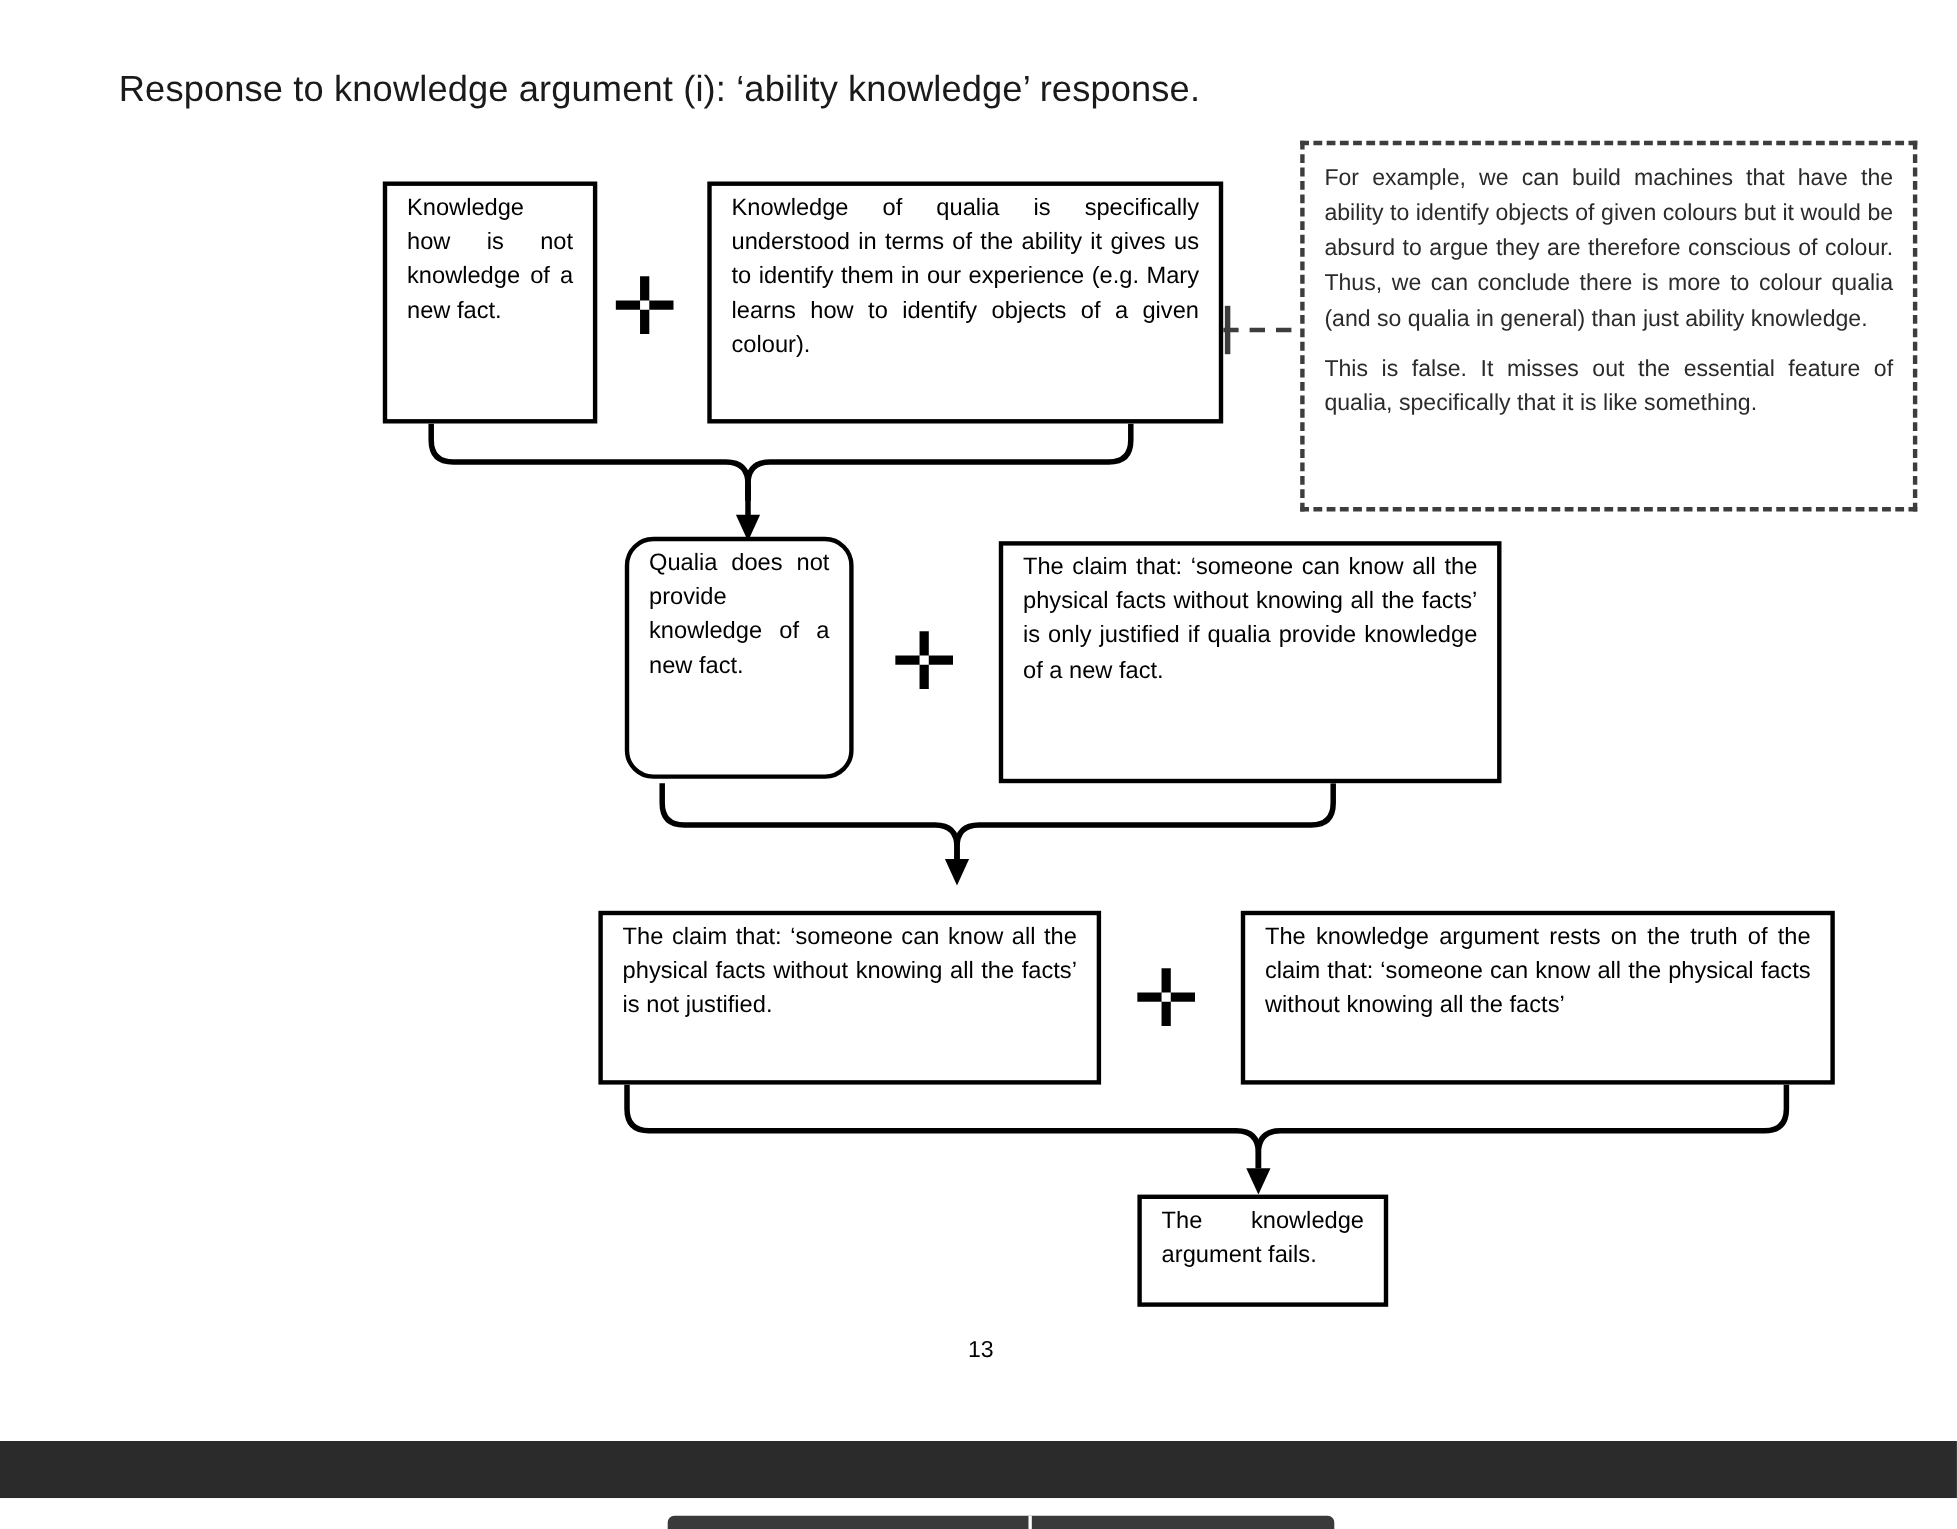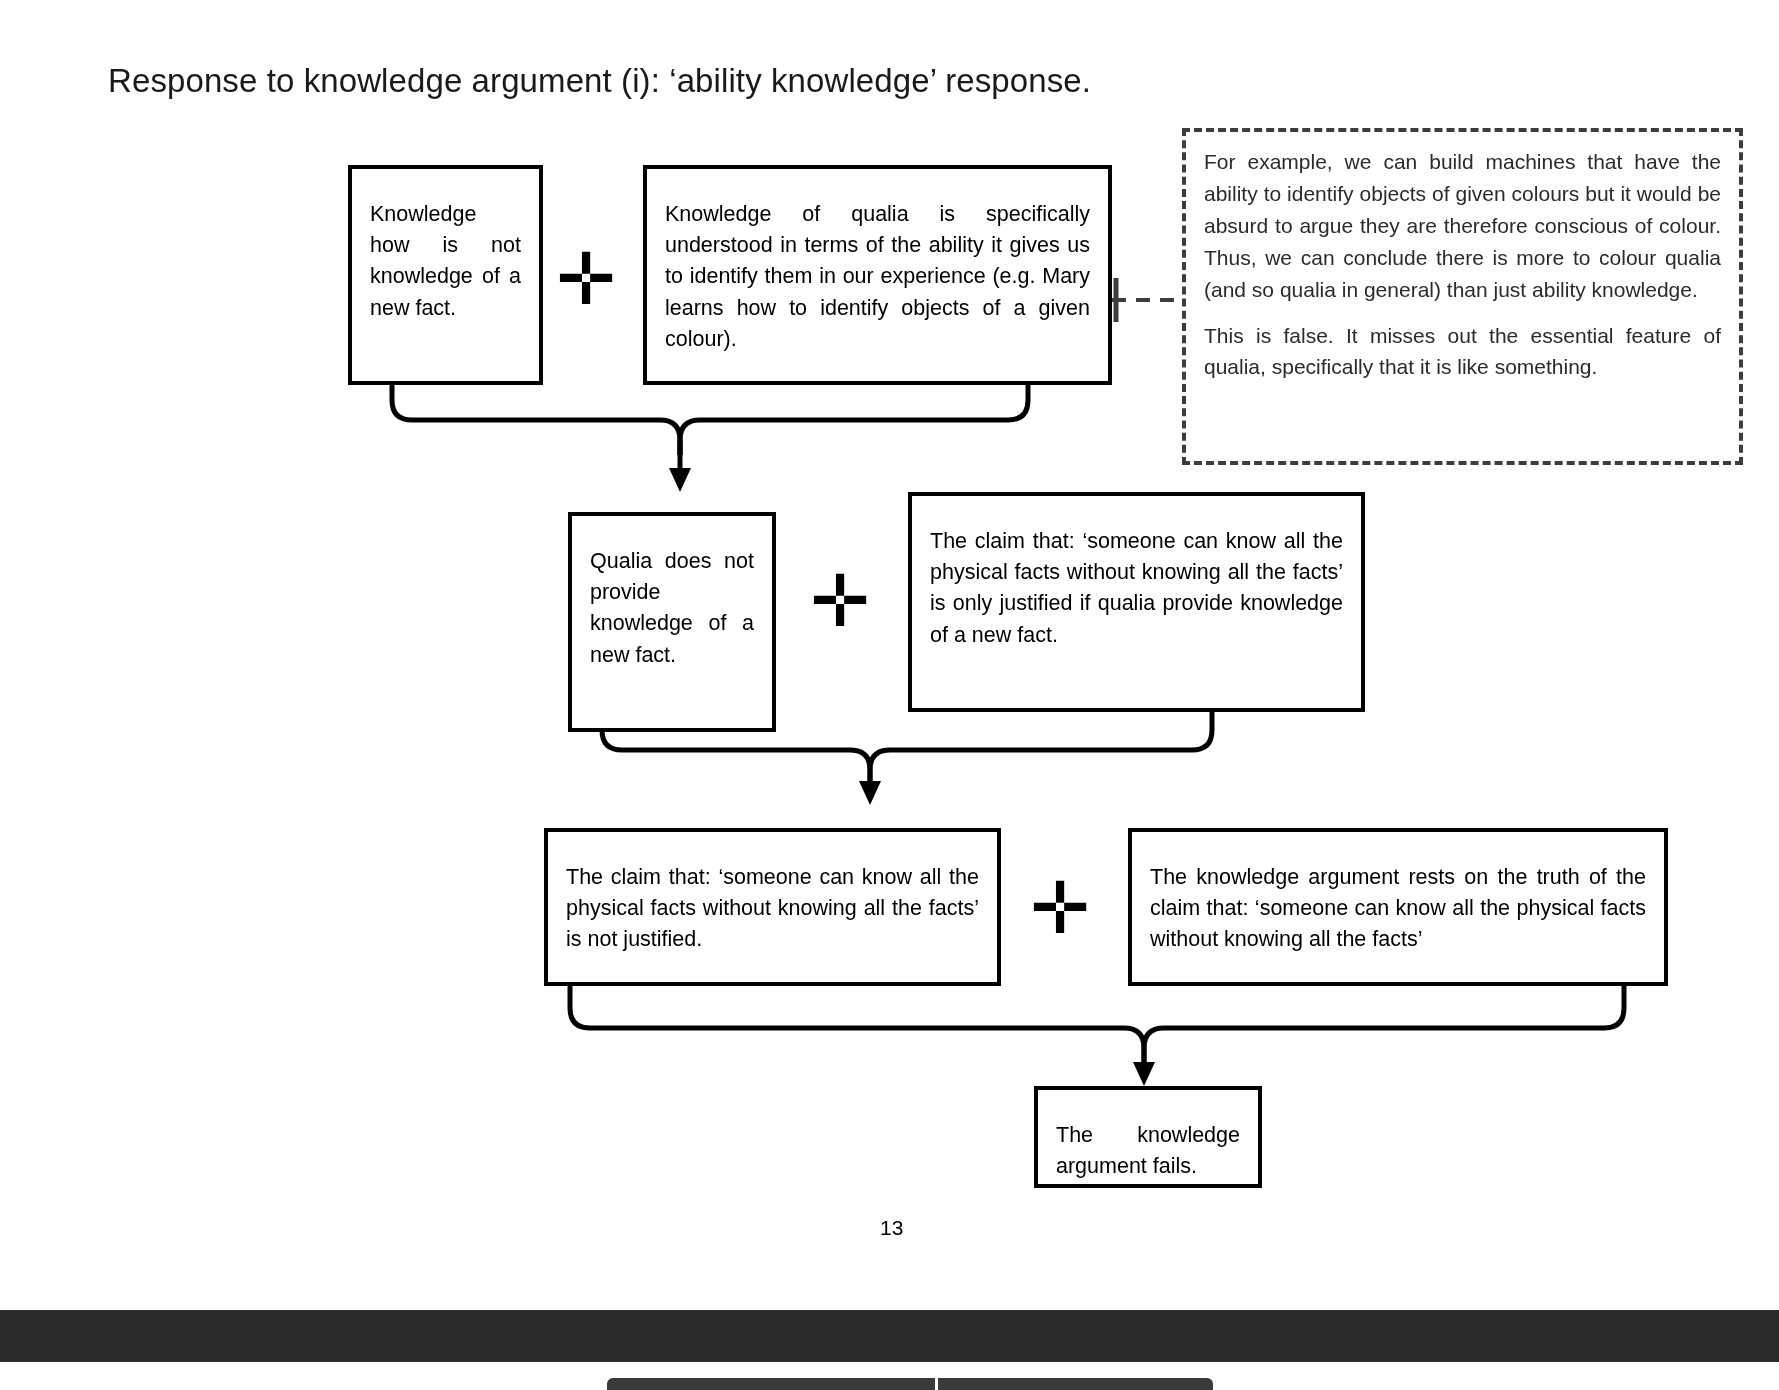--- a/index.html
+++ b/index.html
@@ -32,21 +32,21 @@
   }
   .node {
     position: absolute;
     border: 4px solid #000000;
     box-sizing: border-box;
     background: #ffffff;
     color: #000000;
     font-size: 21.5px;
     line-height: 1.45;
     text-align: justify;
-    padding: 30px 18px;
+    padding: 4px 18px;
     display: block;
   }
   .node p {
     margin: 0;
   }
   .plus {
     position: absolute;
     color: #000000;
     font-size: 72px;
     line-height: 1;
@@ -155,21 +155,21 @@
 
   <div class="node" style="left:643px; top:165px; width:469px; height:220px;">
     <p class="jtext">Knowledge of qualia is specifically understood in terms of the ability it gives us to identify them in our experience (e.g. Mary learns how to identify objects of a given colour).</p>
   </div>
 
   <div class="callout" style="left:1182px; top:128px; width:561px; height:337px;">
     <p>For example, we can build machines that have the ability to identify objects of given colours but it would be absurd to argue they are therefore conscious of colour. Thus, we can conclude there is more to colour qualia (and so qualia in general) than just ability knowledge.</p>
     <p>This is false. It misses out the essential feature of qualia, specifically that it is like something.</p>
   </div>
 
-  <div class="node" style="left:568px; top:512px; width:208px; height:220px;">
+  <div class="node" style="left:568px; top:488px; width:208px; height:220px;border-radius:26px;">
     <p class="jtext">Qualia does not provide knowledge of a new fact.</p>
   </div>
 
   <div class="plus" style="left:810px; top:565px;">✛</div>
 
   <div class="node" style="left:908px; top:492px; width:457px; height:220px;">
     <p class="jtext">The claim that: ‘someone can know all the physical facts without knowing all the facts’ is only justified if qualia provide knowledge of a new fact.</p>
   </div>
 
   <div class="node" style="left:544px; top:828px; width:457px; height:158px;">

